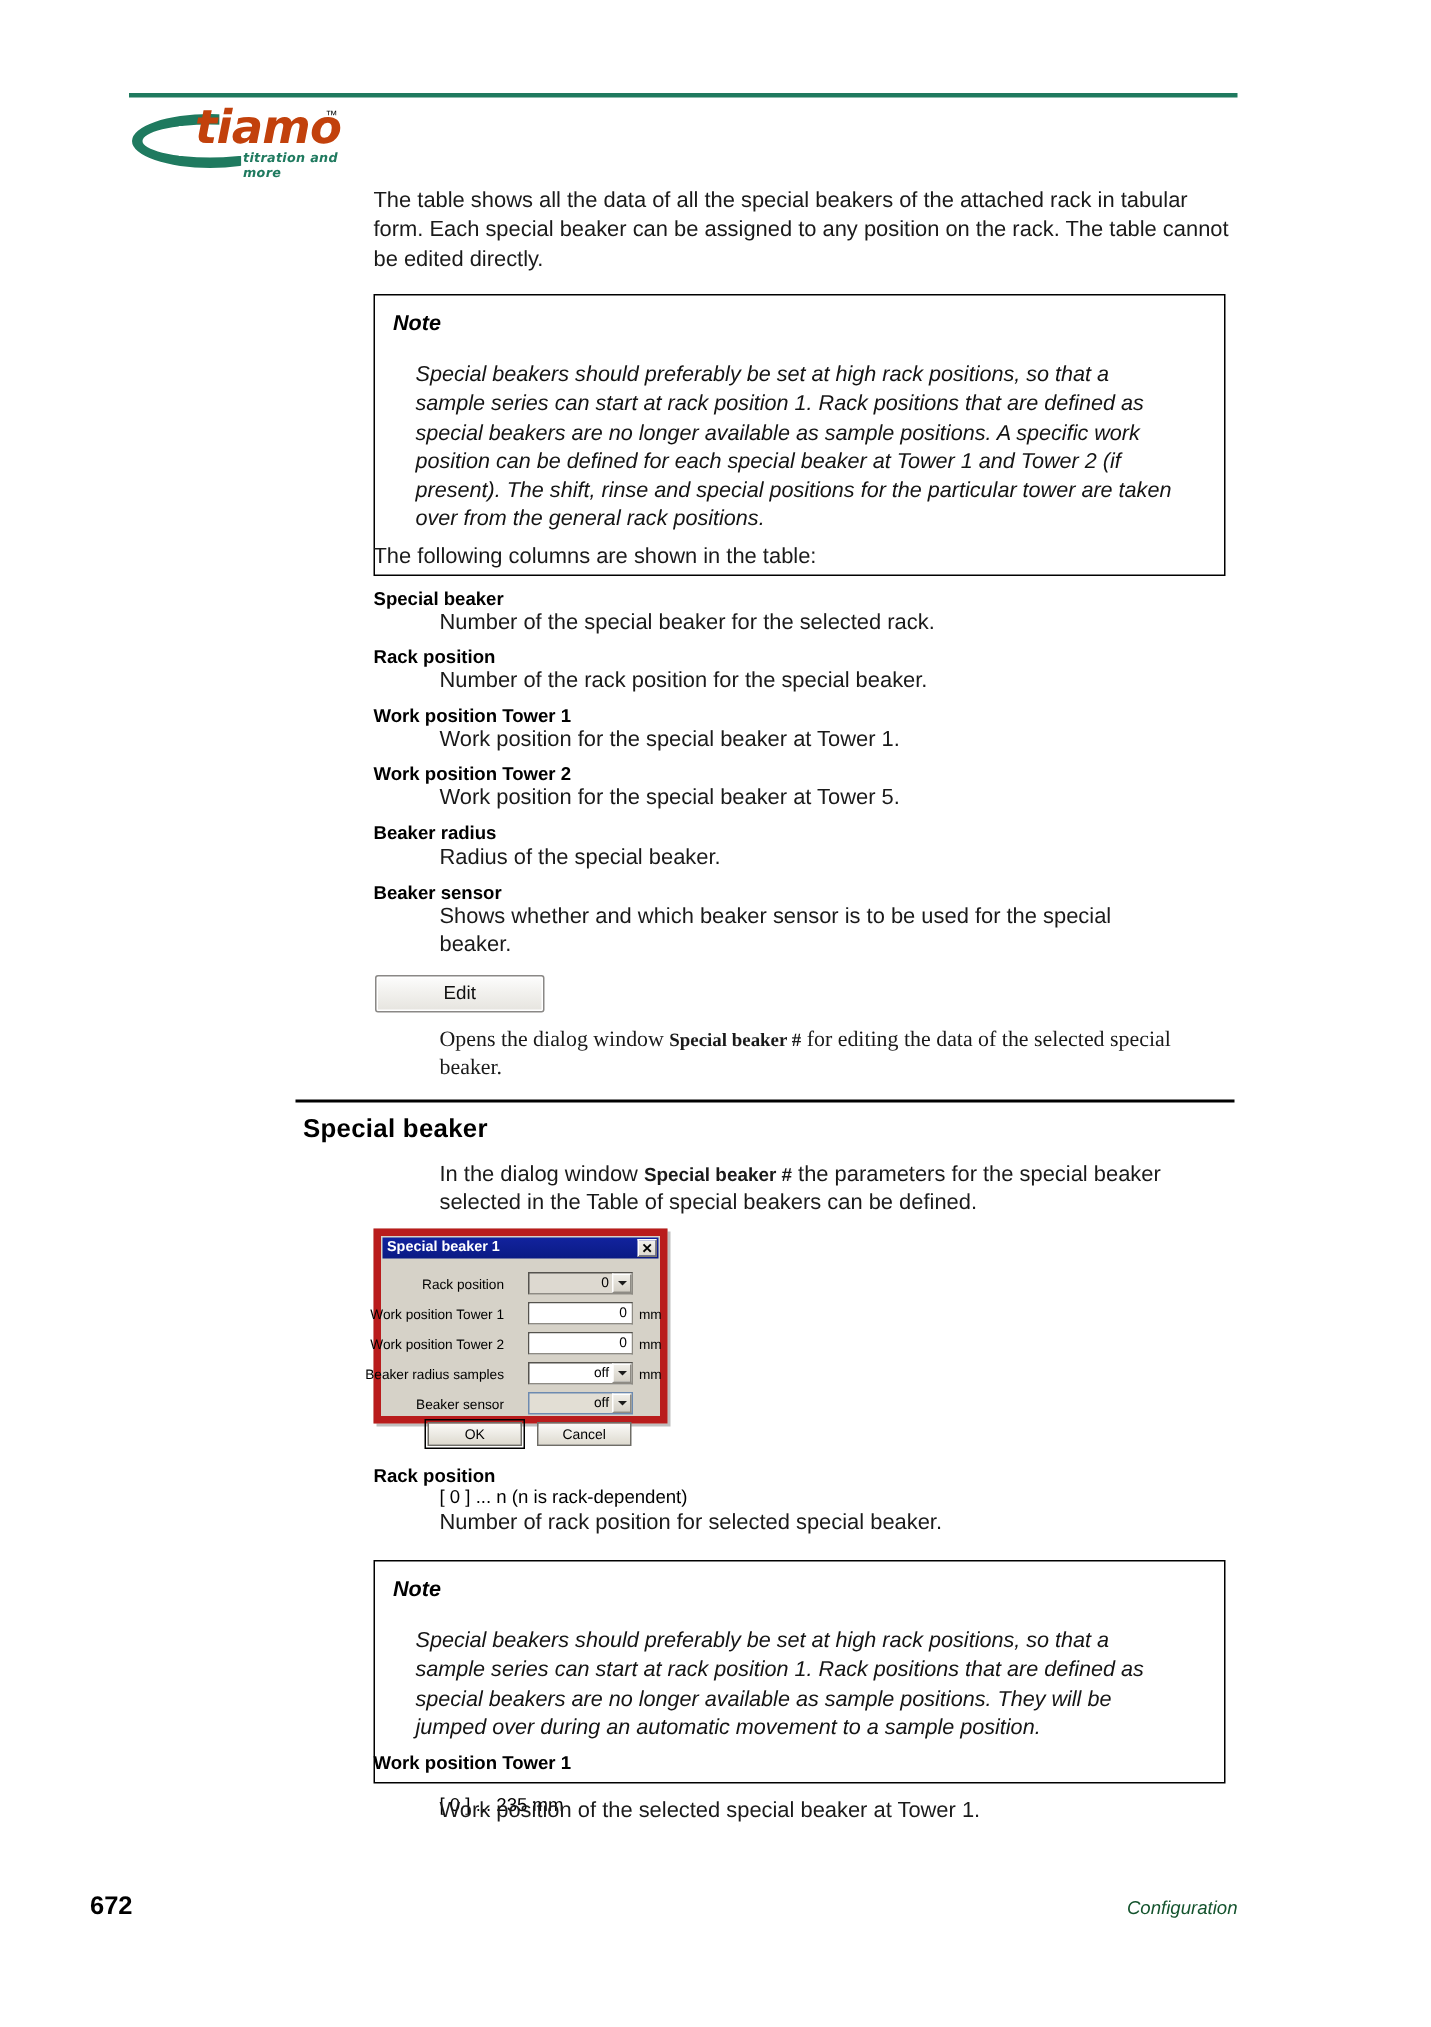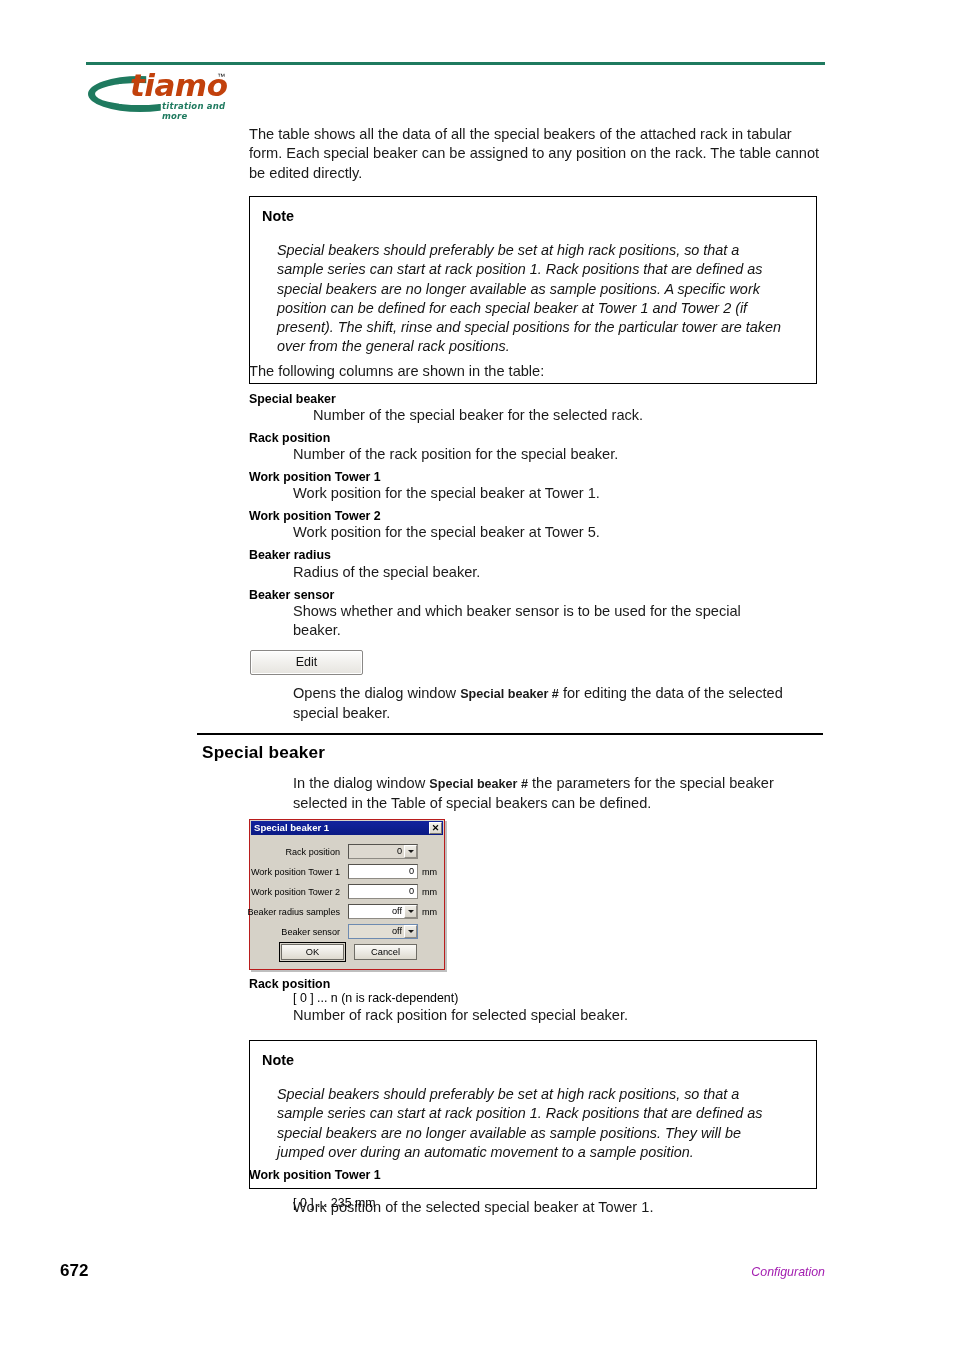--- a/index.html
+++ b/index.html
@@ -93,20 +93,21 @@
     position: absolute;
     left: 249px;
     width: 568px;
     border: 1.3px solid #000000;
     box-sizing: border-box;
     padding: 10px 12px 11px 12px;
   }
   .note-title {
     font-size: 14.4px;
     font-weight: bold;
+    font-style: italic;
     line-height: 19px;
     margin: 0 0 1px 0;
   }
   .note-body {
     margin: 15px;
     font-size: 14.4px;
     font-style: italic;
     line-height: 19.3px;
     color: #141414;
   }
@@ -177,23 +178,23 @@
     color: #000000;
     letter-spacing: 0.2px;
   }
 
   
   #dialog-window {
     position: absolute;
     left: 249px;
     top: 819px;
     width: 196px;
-    height: 151px;
+    height: 130px;
     background: #d6d2c8;
-    border: 1px solid #b91c1c;
+    border: 5px solid #b91c1c;
     box-sizing: border-box;
     font-family: "Liberation Sans", sans-serif;
     box-shadow: 2px 2px 0 rgba(0,0,0,0.25);
   }
   .dlg-titlebar {
     position: absolute;
     left: 1px;
     top: 1px;
     right: 1px;
     height: 14px;
@@ -311,21 +312,21 @@
     font-size: 17px;
     font-weight: bold;
     color: #000000;
   }
   #footer-chapter {
     position: absolute;
     right: 129px;
     top: 1265px;
     font-size: 12.4px;
     font-style: italic;
-    color: #a21caf;
+    color: #14532d;
   }
 </style>
 </head>
 <body>
 
 <div class="header-rule"></div>
 
 <div class="logo">
   <div class="logo-swoosh"></div>
   <div class="logo-word">tiamo</div>
@@ -340,40 +341,40 @@
 <div class="note" style="top:196px;">
   <div class="note-title">Note</div>
   <p class="note-body">Special beakers should preferably be set at high rack positions, so that a sample series can start at rack position 1. Rack positions that are defined as special beakers are no longer available as sample positions. A specific work position can be defined for each special beaker at Tower 1 and Tower 2 (if present). The shift, rinse and special positions for the particular tower are taken over from the general rack positions.</p>
 </div>
 
 <div class="body-col" style="top:362px;">
   <p class="para">The following columns are shown in the table:</p>
 </div>
 
 <div class="dl-term" style="top:392px;">Special beaker</div>
-<div class="dl-def" style="top:406px;margin-left:20px;">Number of the special beaker for the selected rack.</div>
+<div class="dl-def" style="top:406px;">Number of the special beaker for the selected rack.</div>
 
 <div class="dl-term" style="top:431px;">Rack position</div>
 <div class="dl-def" style="top:445px;">Number of the rack position for the special beaker.</div>
 
 <div class="dl-term" style="top:470px;">Work position Tower 1</div>
 <div class="dl-def" style="top:484px;">Work position for the special beaker at Tower 1.</div>
 
 <div class="dl-term" style="top:509px;">Work position Tower 2</div>
 <div class="dl-def" style="top:523px;">Work position for the special beaker at Tower 5.</div>
 
 <div class="dl-term" style="top:548px;">Beaker radius</div>
 <div class="dl-def" style="top:563px;">Radius of the special beaker.</div>
 
 <div class="dl-term" style="top:588px;">Beaker sensor</div>
 <div class="dl-def" style="top:602px; width:490px;">Shows whether and which beaker sensor is to be used for the special beaker.</div>
 
 <div class="win-btn" id="edit-button">Edit</div>
 
-<div class="dl-def" style="top:684px;"><span>Opens the dialog window </span><b style="font-size:12.6px;">Special beaker #</b><span> for editing the data of the selected special beaker.</span></div>
+<div class="dl-def" style="top:684px;font-family:Liberation Serif, serif;"><span>Opens the dialog window </span><b style="font-size:12.6px;">Special beaker #</b><span> for editing the data of the selected special beaker.</span></div>
 
 <div class="section-rule"></div>
 <div class="section-title">Special beaker</div>
 
 <div class="dl-def" style="top:774px;"><span>In the dialog window </span><b style="font-size:12.6px;">Special beaker #</b><span> the parameters for the special beaker selected in the Table of special beakers can be defined.</span></div>
 
 <div id="dialog-window">
 
   <div class="dlg-titlebar">
     <span class="dlg-title-text">Special beaker 1</span>

